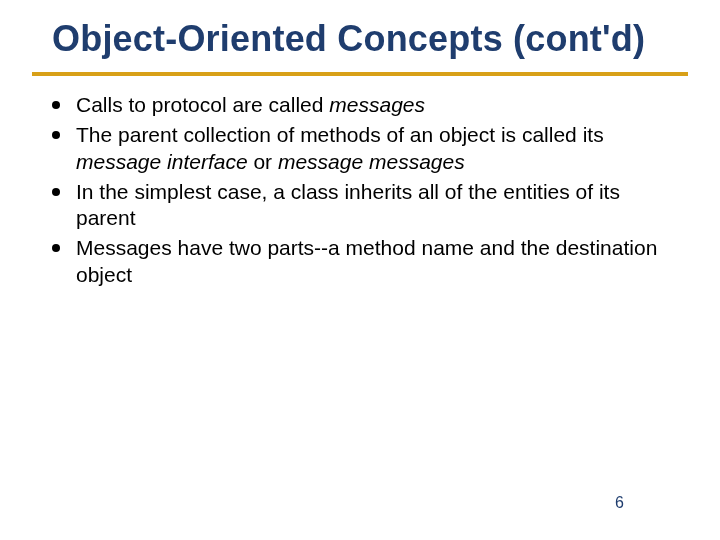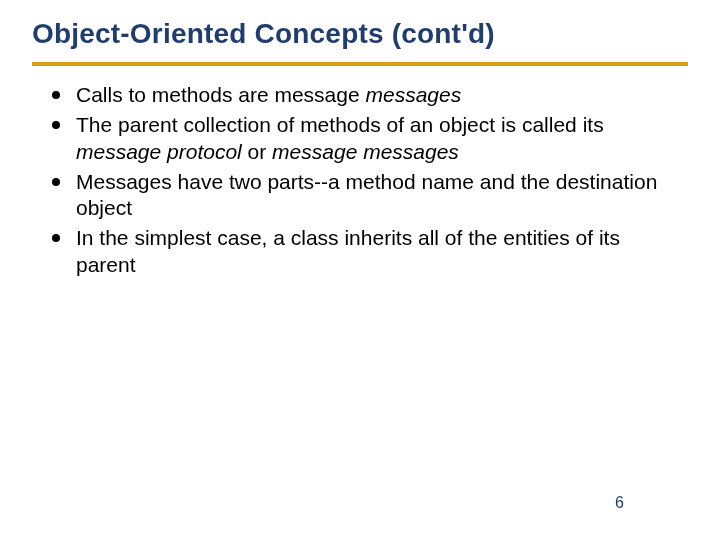--- a/index.html
+++ b/index.html
@@ -14,23 +14,24 @@
   .slide {
     box-sizing: border-box;
     width: 720px;
     height: 540px;
     position: relative;
     padding: 18px 30px 20px 30px;
   }
   .title {
     color: #1f3d6e;
     font-weight: bold;
-    font-size: 28px;
+    font-size: 36px;
     letter-spacing: 0.2px;
     padding: 0 2px 12px 2px;
+    margin-left: 20px;
   }
   .rule {
     height: 4px;
     background: #d8a018;
     margin: 0 2px 16px 2px;
   }
   ul.bullets {
     margin: 0;
     padding: 0 6px 0 18px;
     list-style: none;
@@ -66,27 +67,27 @@
 <body>
 
 <div class="slide">
 
   <div class="title">Object-Oriented Concepts (cont'd)</div>
 
   <div class="rule"></div>
 
   <ul class="bullets">
     <li>
-      <span>Calls to methods are message </span><span class="i">messages</span><span></span><span class="i"></span><span></span>
+      <span>Calls to protocol are called </span><span class="i">messages</span><span></span><span class="i"></span><span></span>
     </li>
     <li>
-      <span>The parent collection of methods of an object is called its </span><span class="i">message protocol</span><span> or </span><span class="i">message messages</span><span></span>
+      <span>The parent collection of methods of an object is called its </span><span class="i">message interface</span><span> or </span><span class="i">message messages</span><span></span>
+    </li>
+    <li>
+      <span>In the simplest case, a class inherits all of the entities of its parent</span><span class="i"></span><span></span><span class="i"></span><span></span>
     </li>
     <li>
       <span>Messages have two parts--a method name and the destination object</span><span class="i"></span><span></span><span class="i"></span><span></span>
-    </li>
-    <li>
-      <span>In the simplest case, a class inherits all of the entities of its parent</span><span class="i"></span><span></span><span class="i"></span><span></span>
     </li>
   </ul>
 
   <div class="page-num">6</div>
 </div>
 
 </body></html>

